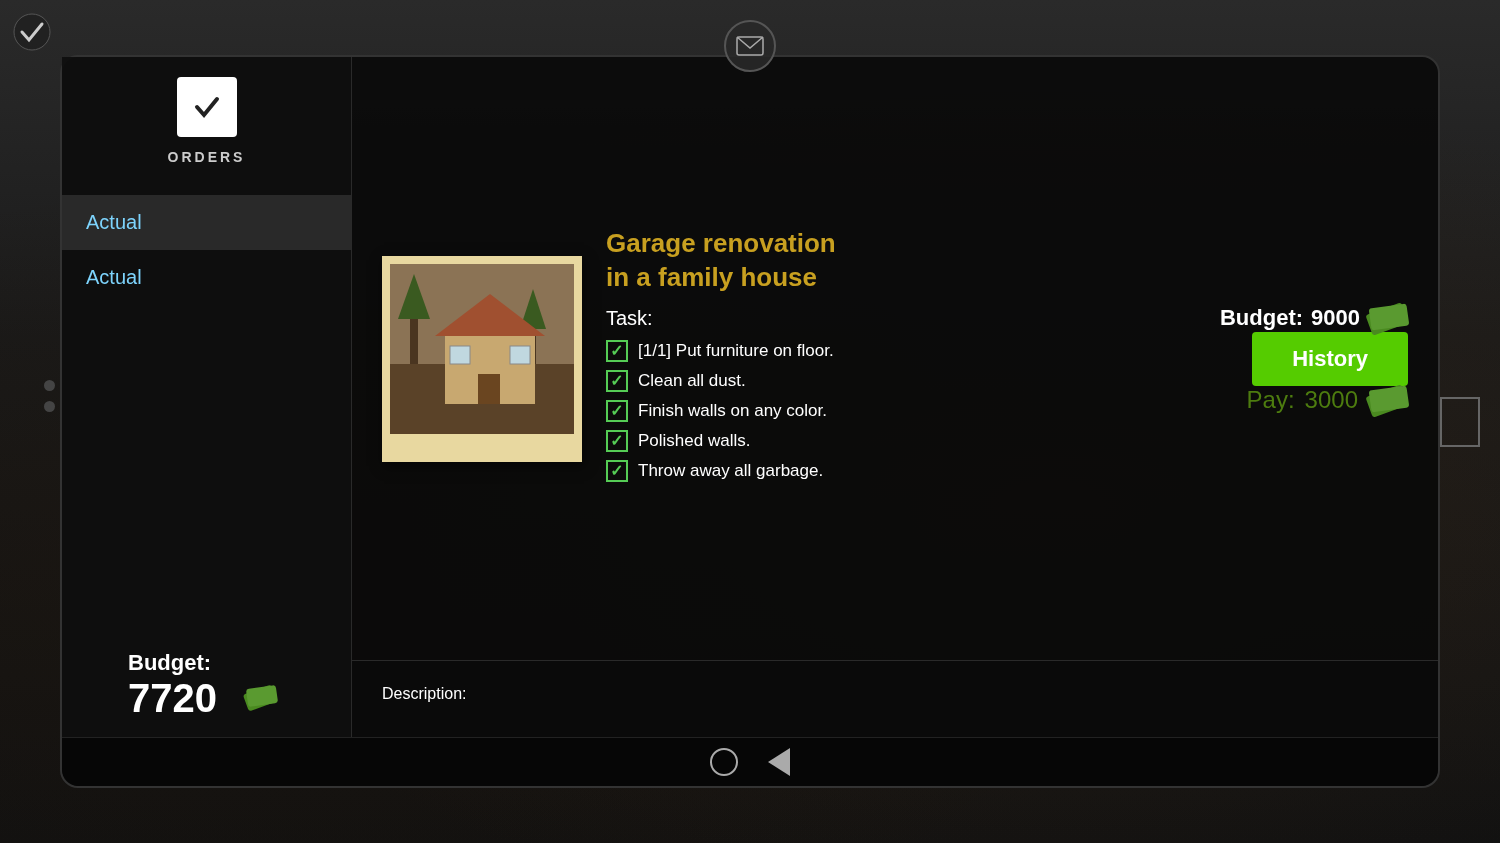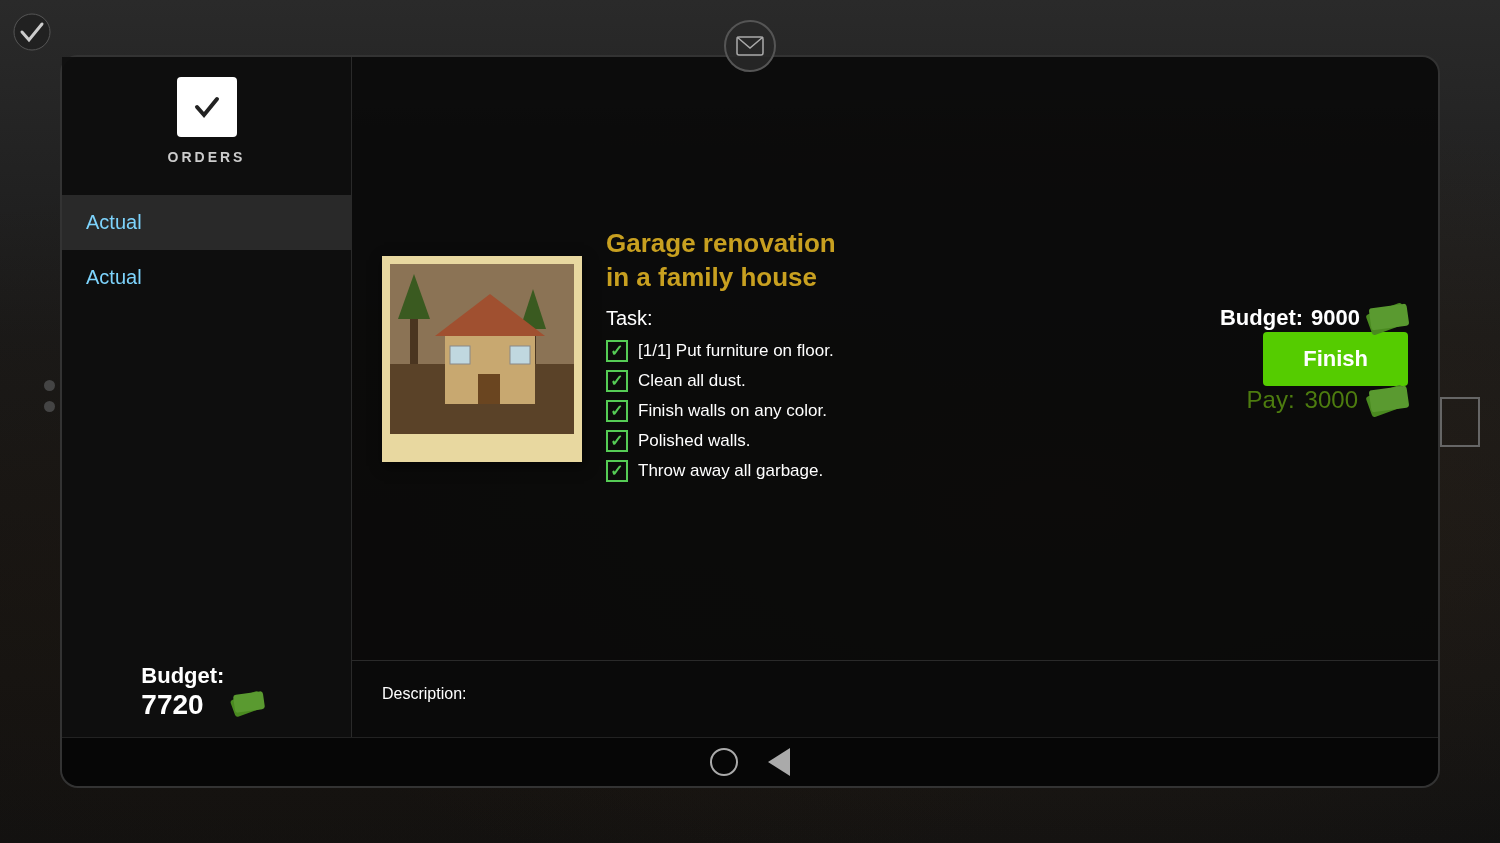--- a/index.html
+++ b/index.html
@@ -428,21 +428,21 @@
         <div class="sidebar-item active">
           <span>Actual</span>
         </div>
         <div class="sidebar-item">
           <span>Actual</span>
         </div>
       </div>
 
       <div style="margin-top: auto; padding: 24px 24px 16px 24px;">
         <div style="color:white; font-size:22px; font-weight:bold;">Budget:</div>
-        <div style="color:white; font-size:28px; font-weight:bold; display:flex; align-items:center; gap:28px;">
+        <div style="color:white; font-size:40px; font-weight:bold; display:flex; align-items:center; gap:28px;">
           <span>7720</span>
           <div class="money-stack money-stack-sm">
             <div class="b1"></div>
             <div class="b2"></div>
           </div>
         </div>
       </div>
     </div>
 
     <div class="main-content">
@@ -517,21 +517,21 @@
         <div class="order-right">
           <div class="budget-top">
             <span>Budget:</span>
             <span>9000</span>
             <div class="money-stack">
               <div class="b1"></div>
               <div class="b2"></div>
             </div>
           </div>
 
-          <button class="finish-btn">Finish</button>
+          <button class="finish-btn">History</button>
 
           <div class="pay-section">
             <span>Pay:</span>
             <span>3000</span>
             <div class="money-stack">
               <div class="b1"></div>
               <div class="b2"></div>
             </div>
           </div>
         </div>

